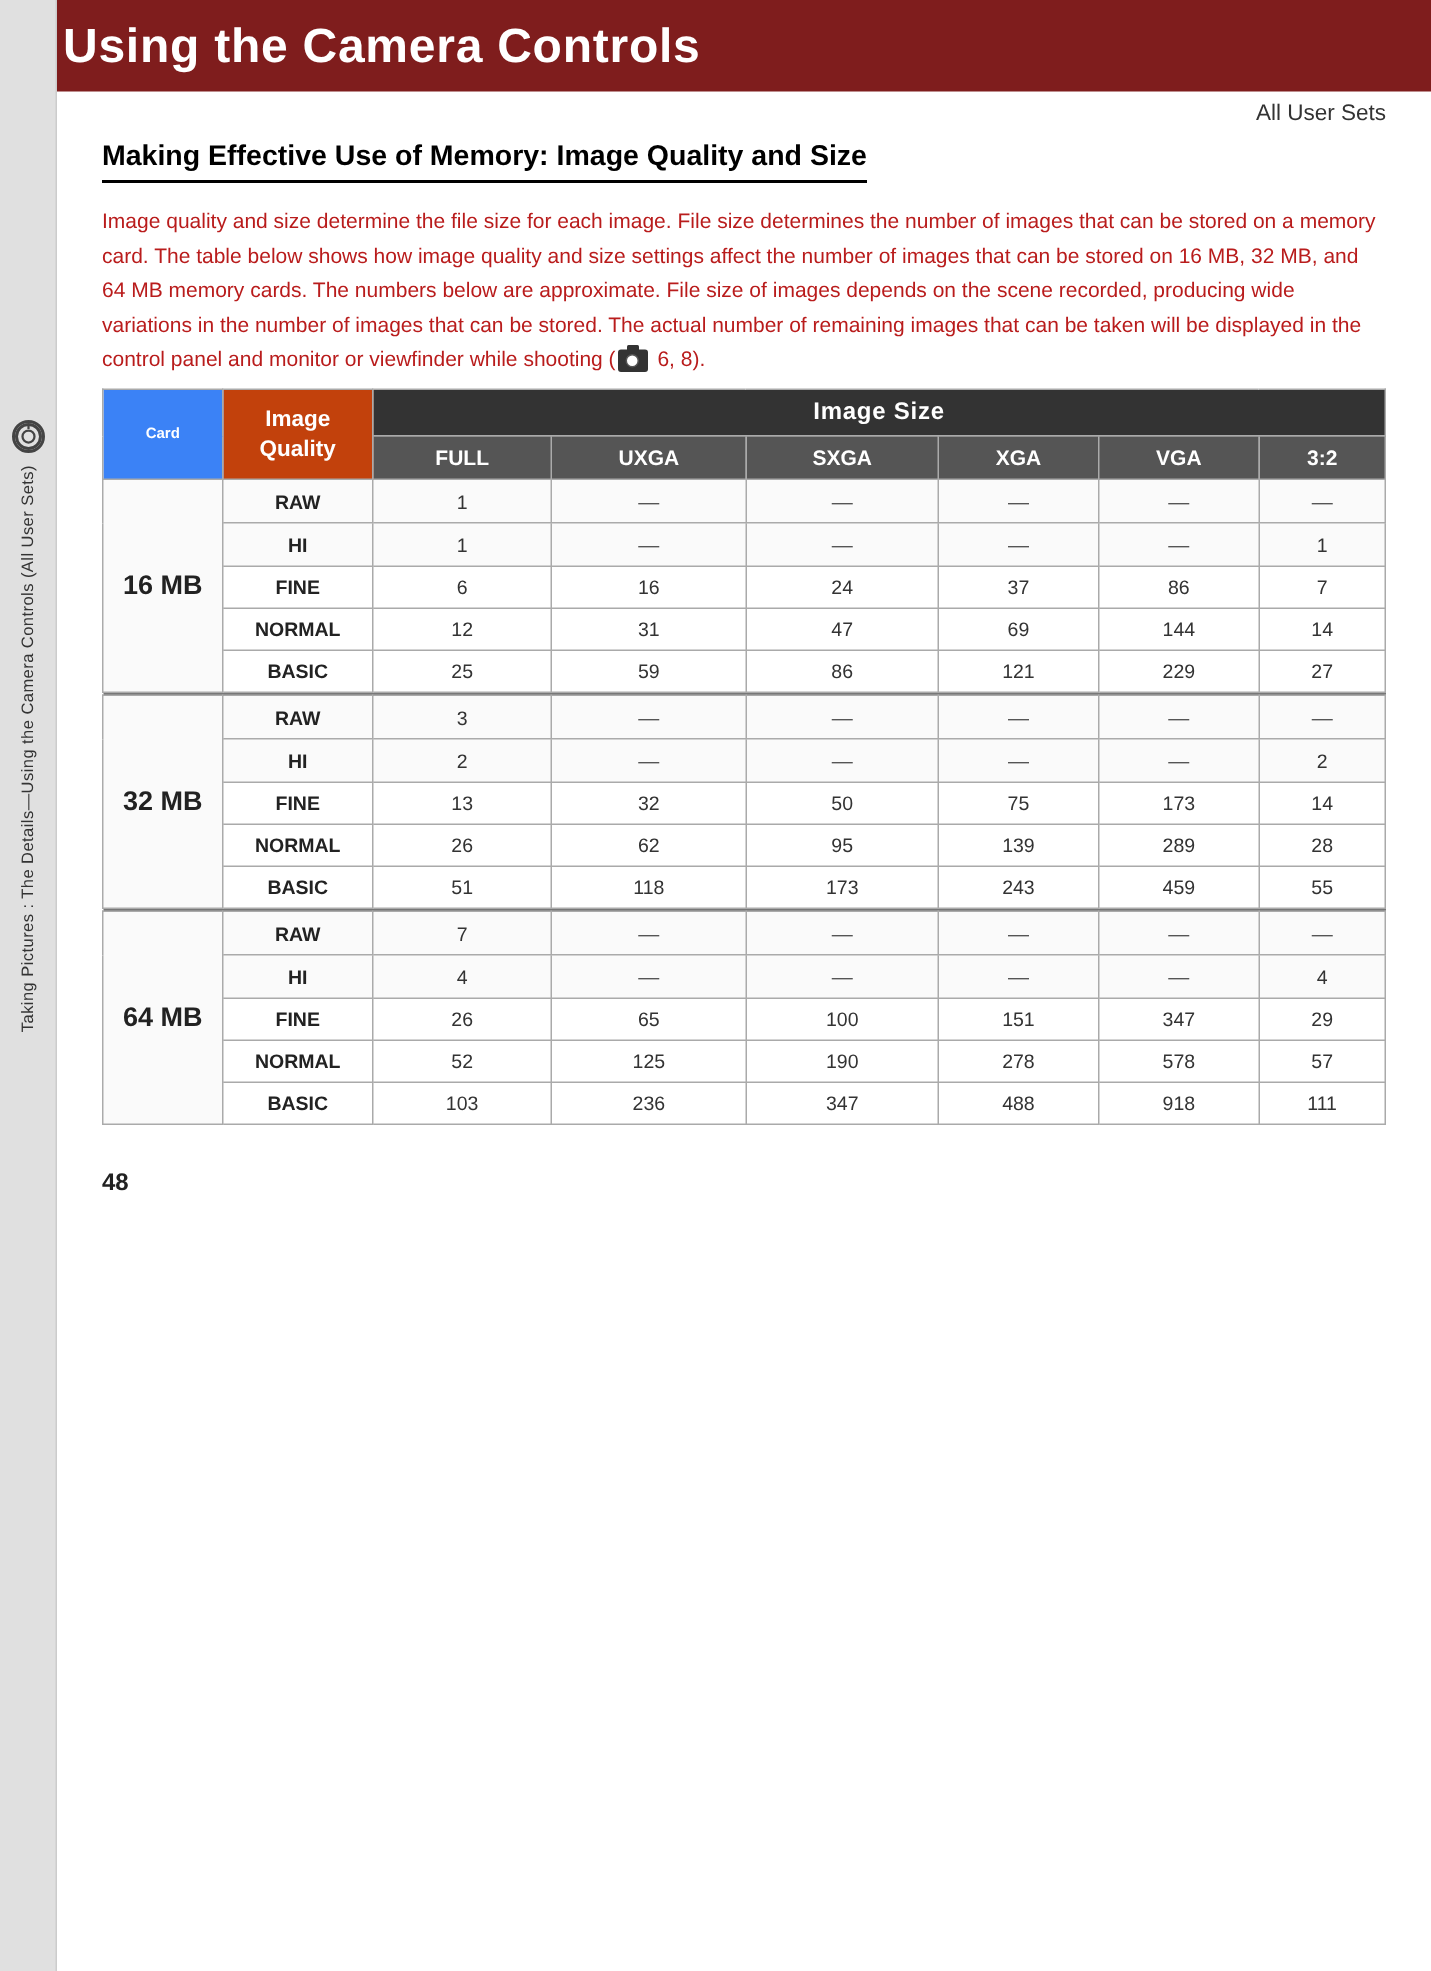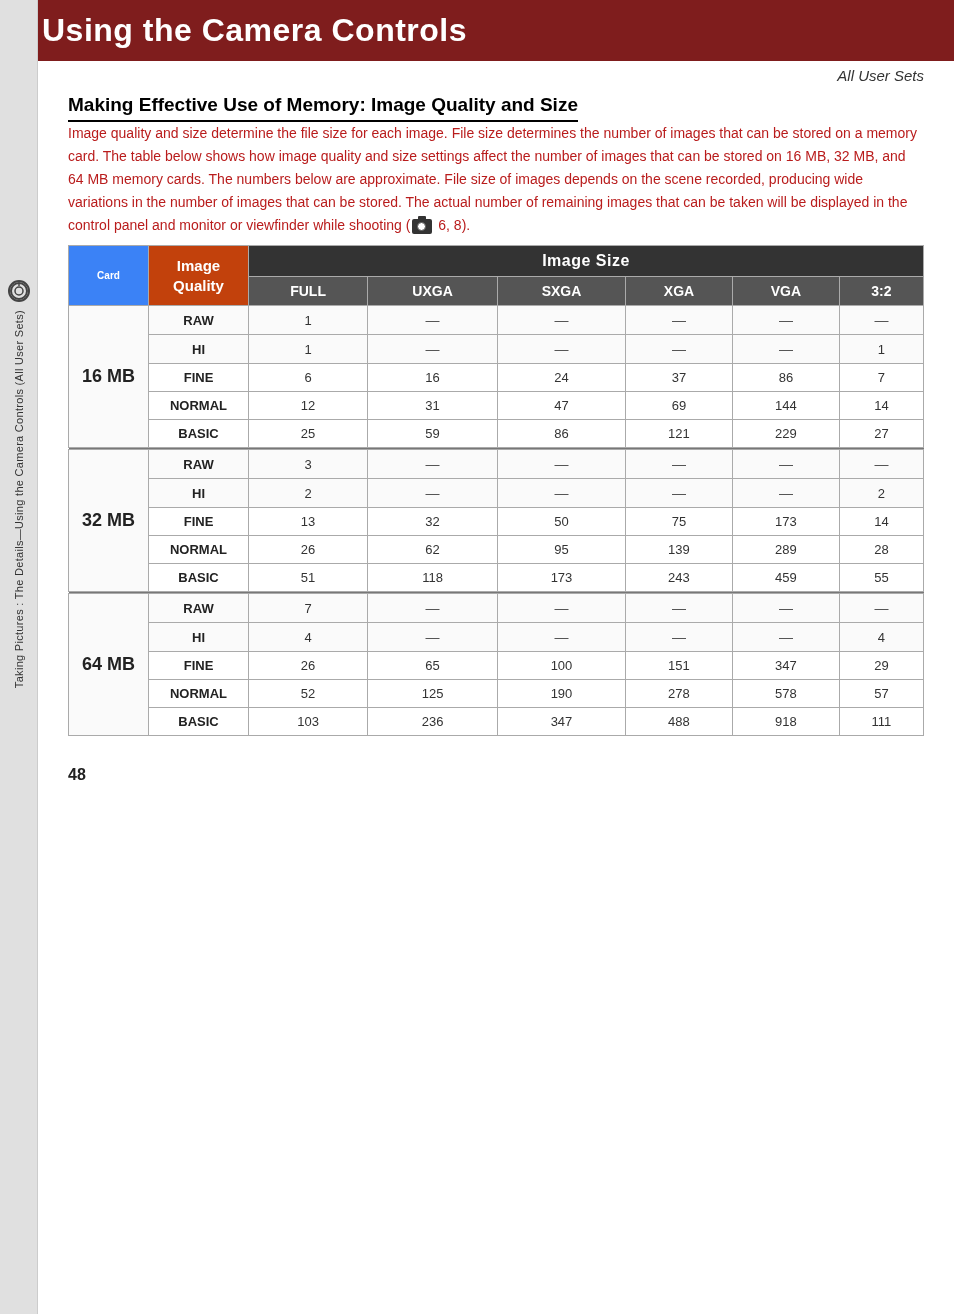--- a/index.html
+++ b/index.html
@@ -72,33 +72,33 @@
       color: #1a1a1a;
       background: #7f1d1d;
       color: #fff;
       padding: 12px 4px;
       margin: -20px -30px 0 -30px;
       letter-spacing: 0.5px;
     }
 
     .page-subtitle {
       text-align: right;
-      font-style: italic;
       font-size: 15px;
       color: #333;
       padding: 6px 0 10px 0;
     }
 
     
     .section-heading {
       font-size: 19px;
       font-weight: 900;
       color: #000;
       border-bottom: 2.5px solid #000;
       padding-bottom: 4px;
+      margin-bottom: 14px;
       display: inline-block;
     }
 
     
     .body-text {
       font-size: 14px;
       line-height: 1.65;
       color: #b91c1c;
       margin-bottom: 7px;
     }

